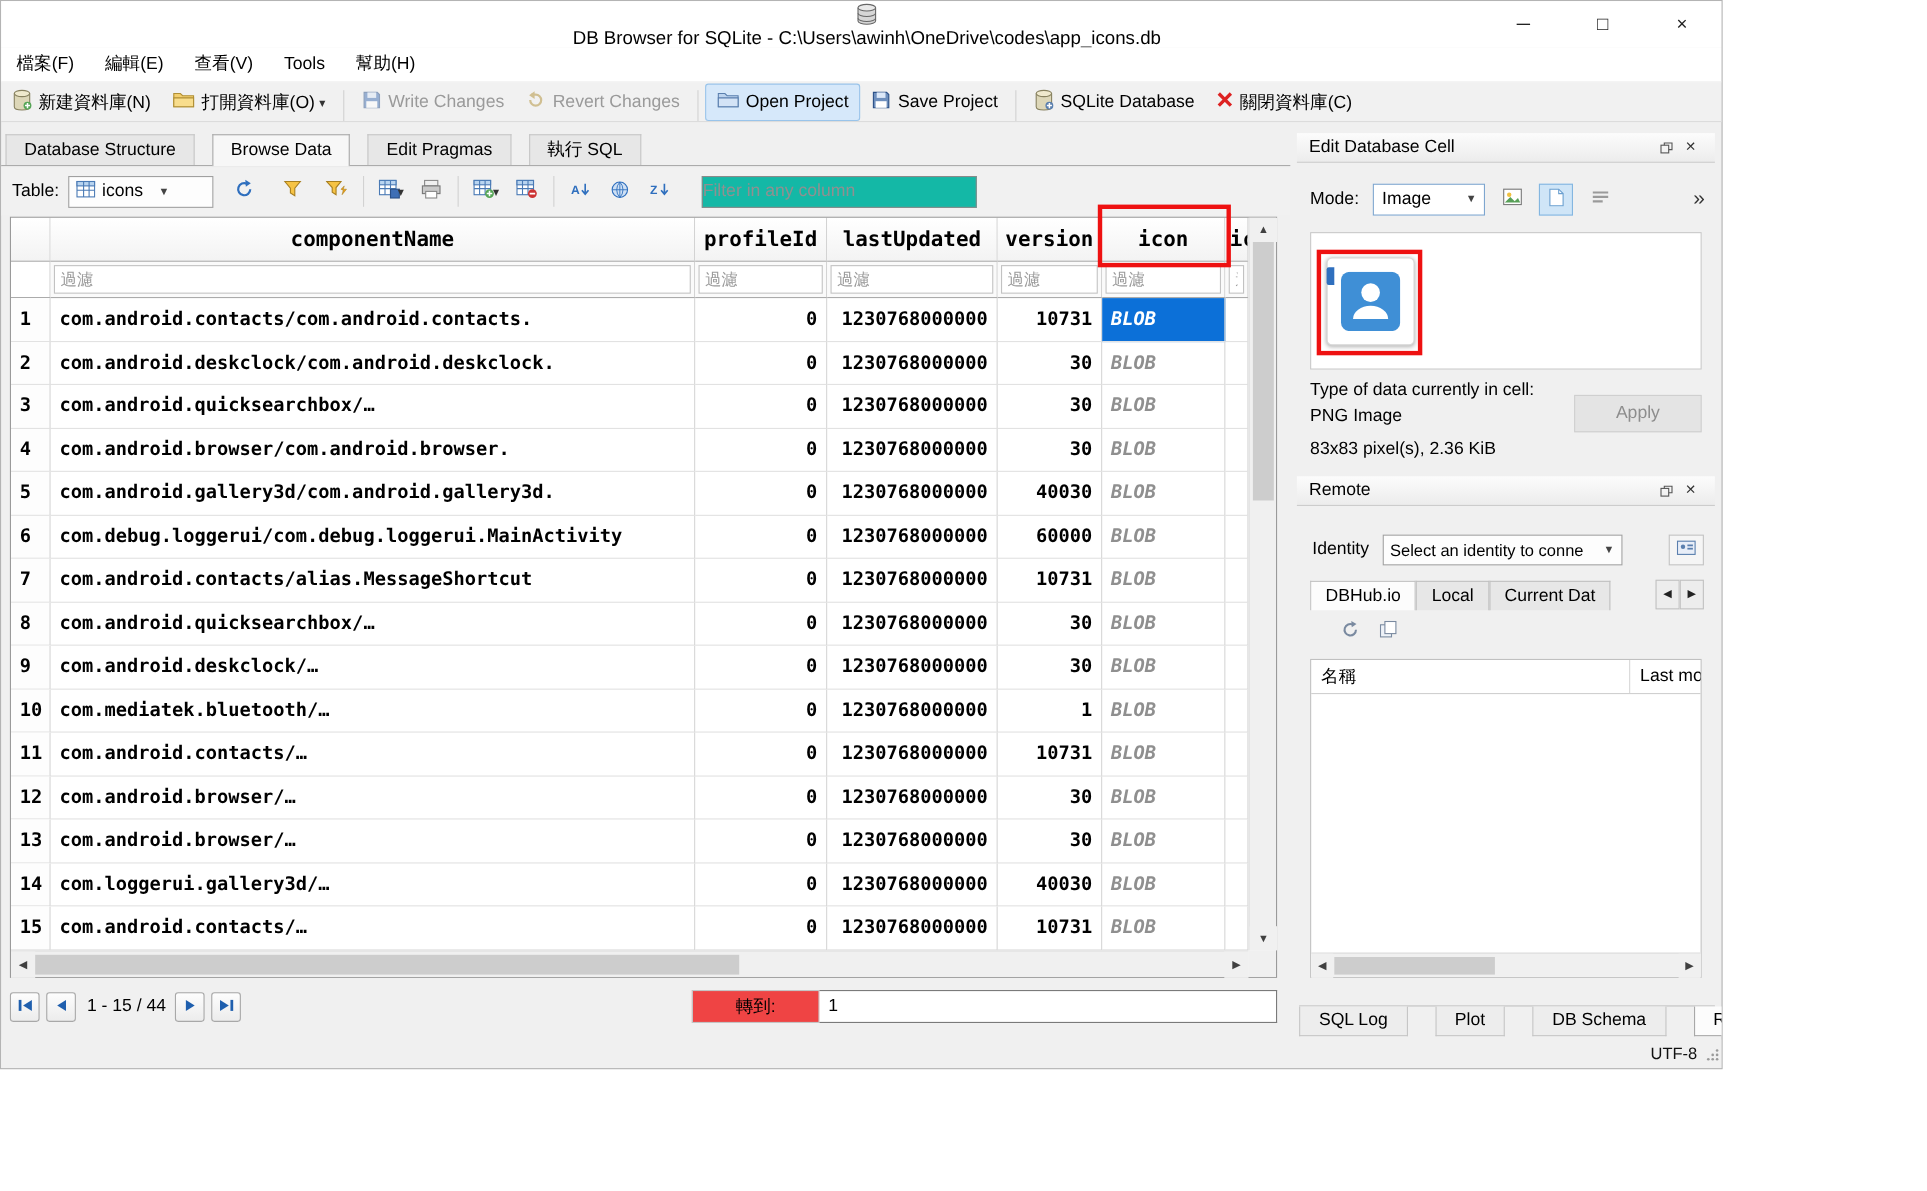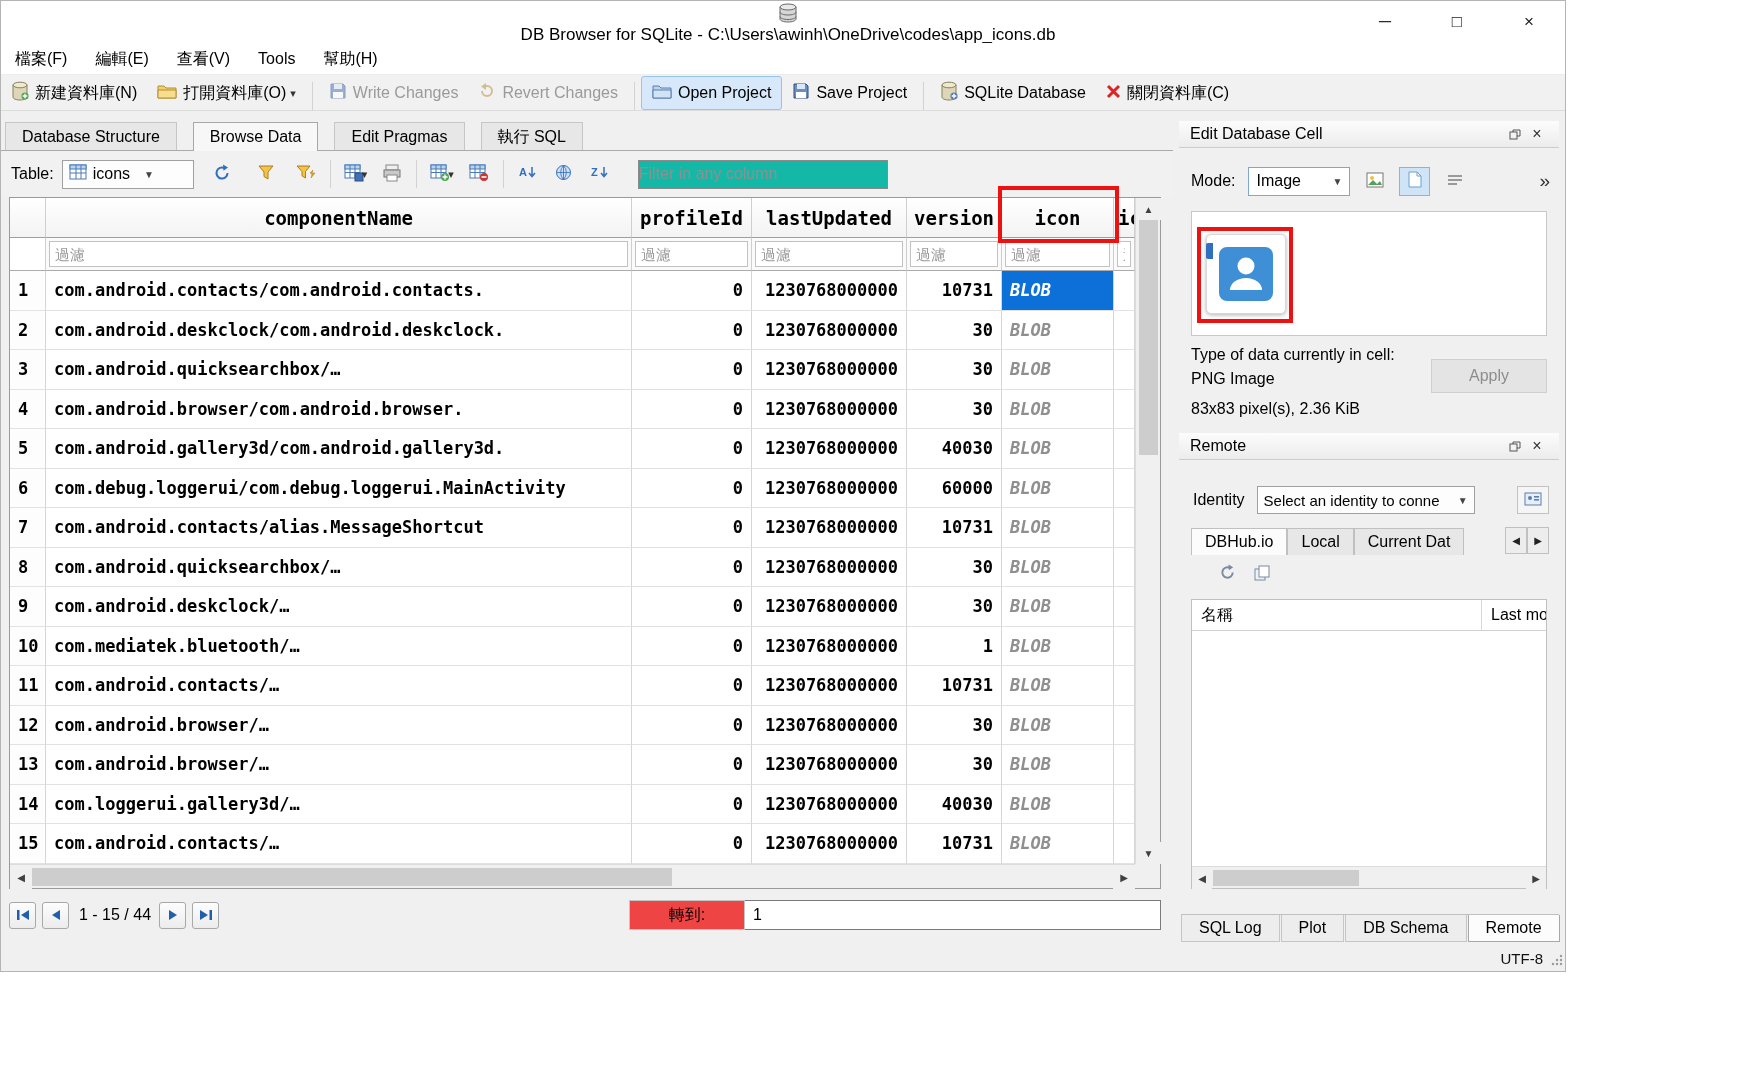--- a/index.html
+++ b/index.html
@@ -126,21 +126,21 @@
 .remote-icons { position:absolute; left:40px; top:442px; height:26px; display:flex; gap:18px; align-items:center; }
 
 .remote-group { position:absolute; left:12px; top:480px; width:356px; height:290px; background:#fff; border:1px solid #c0c0c0; }
 .rg-head { display:grid; grid-template-columns:290px 1fr; height:31px; border-bottom:1px solid #d0d0d0; }
 .rg-hcell { display:flex; align-items:center; padding:0 9px; font-size:16px; border-right:1px solid #d8d8d8; overflow:hidden; white-space:nowrap; }
 .rg-scroll { position:absolute; left:0; right:0; bottom:0; height:22px; background:#f0f0f0; border-top:1px solid #dcdcdc; }
 .rg-scroll .left { left:0; top:0; width:20px; height:22px; }
 .rg-scroll .right { right:0; top:0; width:20px; height:22px; }
 .rg-thumb { position:absolute; left:21px; top:3px; width:146px; height:16px; background:#cdcdcd; }
 
-.dock-tabs { position:absolute; left:2px; top:795px; width:378px; height:28px; display:flex; align-items:center; border-top:1px solid #c0c0c0; }
+.dock-tabs { position:absolute; left:2px; top:795px; width:378px; height:28px; display:flex; align-items:center; border-top:1px solid #c0c0c0;gap:24px; }
 .dtab { padding:0 17px; line-height:26px; font-size:16px; border:1px solid #c6c6c6; border-top:none; background:#ededed; margin-right:1px; white-space:nowrap; }
 .dtab.active { background:#fcfcfc; border-color:#a8a8a8; margin-top:-1px; }
 
 
 .statusbar { position:absolute; left:0; bottom:0; width:100%; height:26px; background:#f0f0f0; display:flex; align-items:center; justify-content:flex-end; }
 .status-enc { margin-right:22px; font-size:15px; color:#111; }
 .grip { position:absolute; right:2px; bottom:2px; }
 
 
 .anno { position:absolute; border:4px solid var(--annotation-red,#ee1111); z-index:60; pointer-events:none; }

